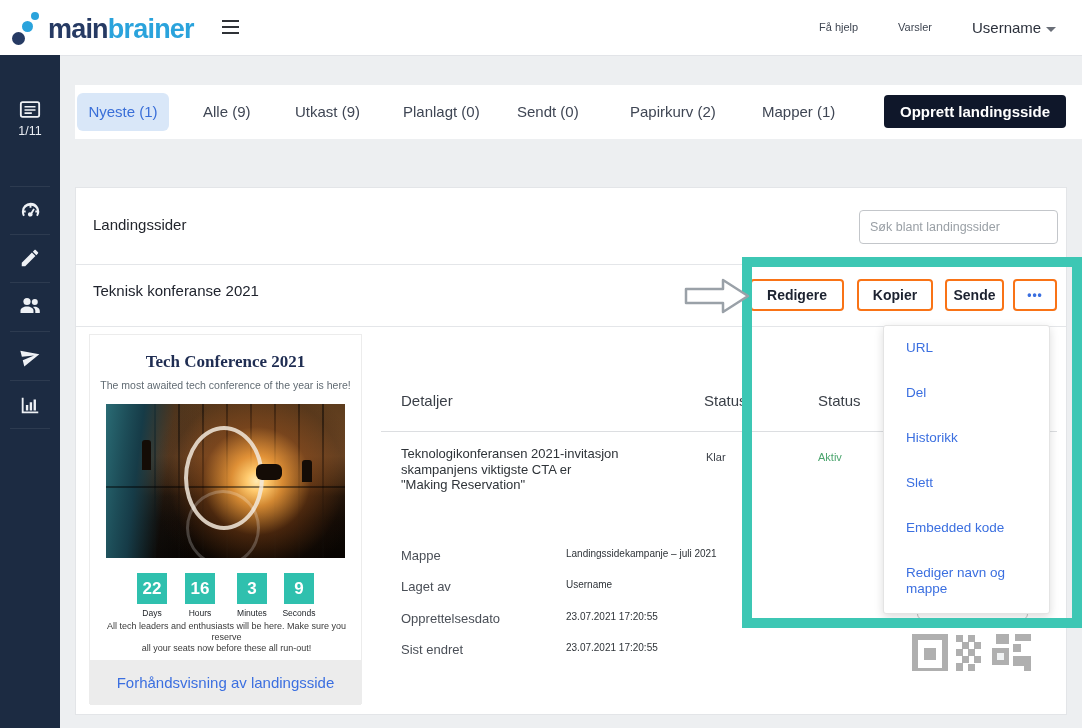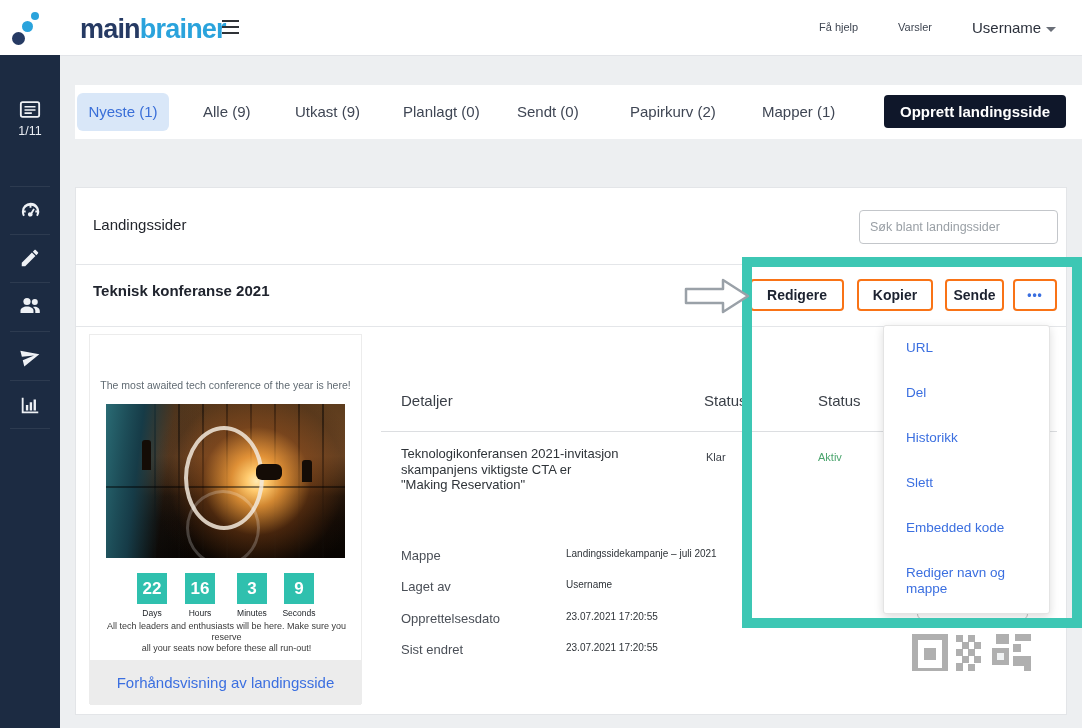--- a/index.html
+++ b/index.html
@@ -5,21 +5,21 @@
   html,body{margin:0;padding:0;}
   body{
     position:relative;width:1082px;height:728px;overflow:hidden;
     background:#edeff1;font-family:"Liberation Sans",sans-serif;
     -webkit-font-smoothing:antialiased;
   }
   
   .app-header{position:absolute;left:0;top:0;width:1082px;height:55px;background:#fff;border-bottom:1px solid #e2e4e8;z-index:40;}
   .logo{position:absolute;left:10px;top:5px;width:210px;height:46px;cursor:pointer;}
   .logo svg{position:absolute;left:0;top:0;}
-  .logo-text{position:absolute;left:38px;top:9px;font-size:27px;font-weight:700;letter-spacing:-0.8px;line-height:30px;margin-left:32px;}
+  .logo-text{position:absolute;left:38px;top:9px;font-size:27px;font-weight:700;letter-spacing:-0.8px;line-height:30px;}
   .logo-main{color:#263a63;}
   .logo-brainer{color:#2aa3dc;}
   .hamburger{position:absolute;left:222px;top:20px;width:18px;height:14px;cursor:pointer;}
   .hamburger span{display:block;width:17px;height:2px;background:#2f3237;margin-bottom:4px;}
   .hdr-link{position:absolute;top:21px;font-size:11px;color:#3f4652;cursor:pointer;}
   .hdr-help{left:819px;}
   .hdr-varsler{left:898px;}
   .hdr-user{position:absolute;left:972px;top:19px;font-size:15px;color:#2c313c;cursor:pointer;}
   .caret{position:absolute;left:1046px;top:27px;width:0;height:0;border-left:5px solid transparent;border-right:5px solid transparent;border-top:5px solid #6a6f78;}
   
@@ -34,21 +34,21 @@
   .tab{position:absolute;top:8px;height:38px;line-height:38px;font-size:15px;color:#3f4654;cursor:pointer;white-space:nowrap;}
   .tab-active{left:2px;width:92px;text-align:center;background:#d9e7f8;border-radius:6px;color:#3a6fd8;}
   .tab-1{left:128px;} .tab-2{left:220px;} .tab-3{left:328px;} .tab-4{left:442px;} .tab-5{left:555px;} .tab-6{left:687px;}
   .create-btn{position:absolute;left:809px;top:10px;width:182px;height:33px;background:#0f172a;border:none;border-radius:4px;color:#fff;font-size:15px;font-weight:700;font-family:"Liberation Sans",sans-serif;cursor:pointer;}
   
   .main-panel{position:absolute;left:75px;top:187px;width:992px;height:528px;background:#fff;border:1px solid #e3e5e8;box-sizing:border-box;z-index:1;}
   .panel-title{position:absolute;left:17px;top:28px;font-size:15px;color:#23262d;}
   .search-input{position:absolute;left:783px;top:22px;width:199px;height:34px;box-sizing:border-box;border:1px solid #c3c6ca;border-radius:4px;padding:0 10px;font-size:12.5px;color:#333;font-family:"Liberation Sans",sans-serif;}
   .search-input::placeholder{color:#9aa0a6;}
   .div-1{position:absolute;left:0;top:76px;width:100%;height:1px;background:#e4e6e9;}
-  .campaign-name{position:absolute;left:17px;top:94px;font-size:15px;font-weight:700;color:#20242e;}
+  .campaign-name{position:absolute;left:17px;top:94px;font-size:15px;font-weight:400;color:#20242e;}
   .div-2{position:absolute;left:0;top:138px;width:100%;height:1px;background:#e4e6e9;}
   
   .col-hdr{position:absolute;top:204px;font-size:15px;color:#3a3f47;}
   .hdr-detaljer{left:325px;} .hdr-status1{left:628px;} .hdr-status2{left:742px;}
   .div-3{position:absolute;left:305px;top:243px;width:676px;height:1px;background:#dcdee1;}
   .campaign-desc{position:absolute;left:325px;top:258px;font-size:13px;line-height:15.5px;color:#2e3338;white-space:pre-line;}
   .status-val{position:absolute;top:263px;font-size:11px;}
   .status-klar{left:630px;color:#3a3f47;}
   .status-aktiv{left:742px;color:#4ba56e;}
   .meta-label{position:absolute;left:325px;font-size:13px;color:#4a4f57;}
@@ -196,20 +196,21 @@
   <div class="meta-label meta-r0">Mappe</div>
   <div class="meta-value meta-r0">Landingssidekampanje – juli 2021</div>
   <div class="meta-label meta-r1">Laget av</div>
   <div class="meta-value meta-r1">Username</div>
   <div class="meta-label meta-r2">Opprettelsesdato</div>
   <div class="meta-value meta-r2">23.07.2021 17:20:55</div>
   <div class="meta-label meta-r3">Sist endret</div>
   <div class="meta-value meta-r3">23.07.2021 17:20:55</div>
 
   <div class="preview-card">
+    <div class="pv-title">Tech Conference 2021</div>
     <div class="pv-subtitle">The most awaited tech conference of the year is here!</div>
     <div class="pv-photo">
       <div class="pv-horizon"></div>
       <div class="pv-ring"></div>
       <div class="pv-ring-refl"></div>
       <div class="pv-sil pv-s1"></div>
       <div class="pv-sil pv-s2"></div>
       <div class="pv-sil pv-s3"></div>
     </div>
     <div class="cd-box cd-b0">22</div>

